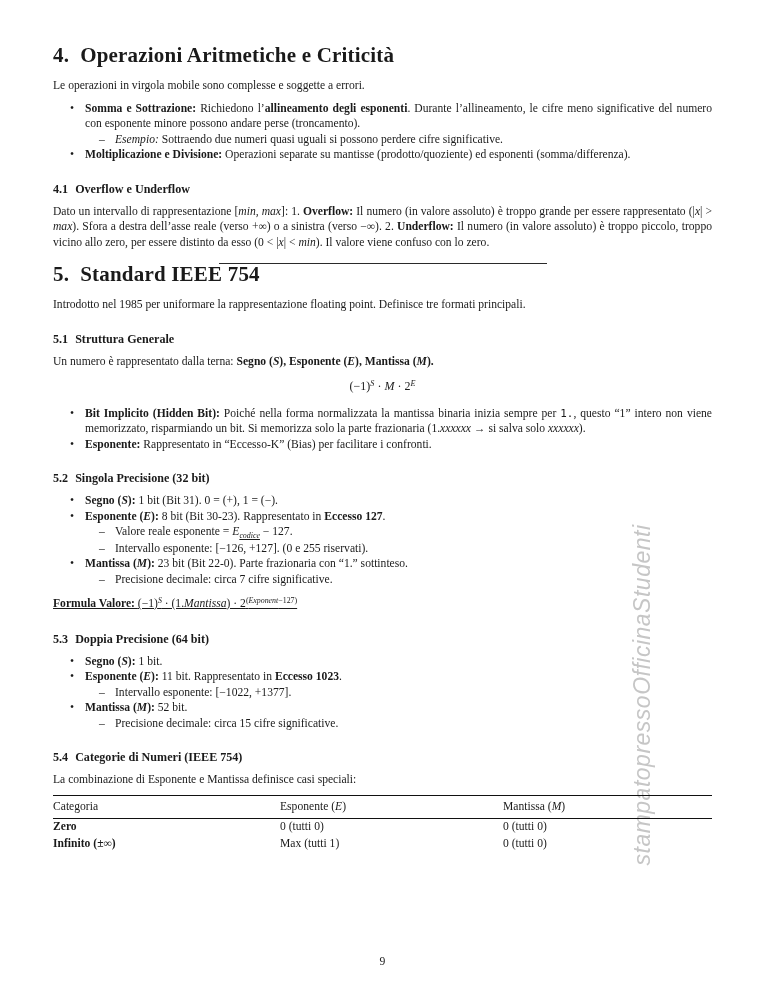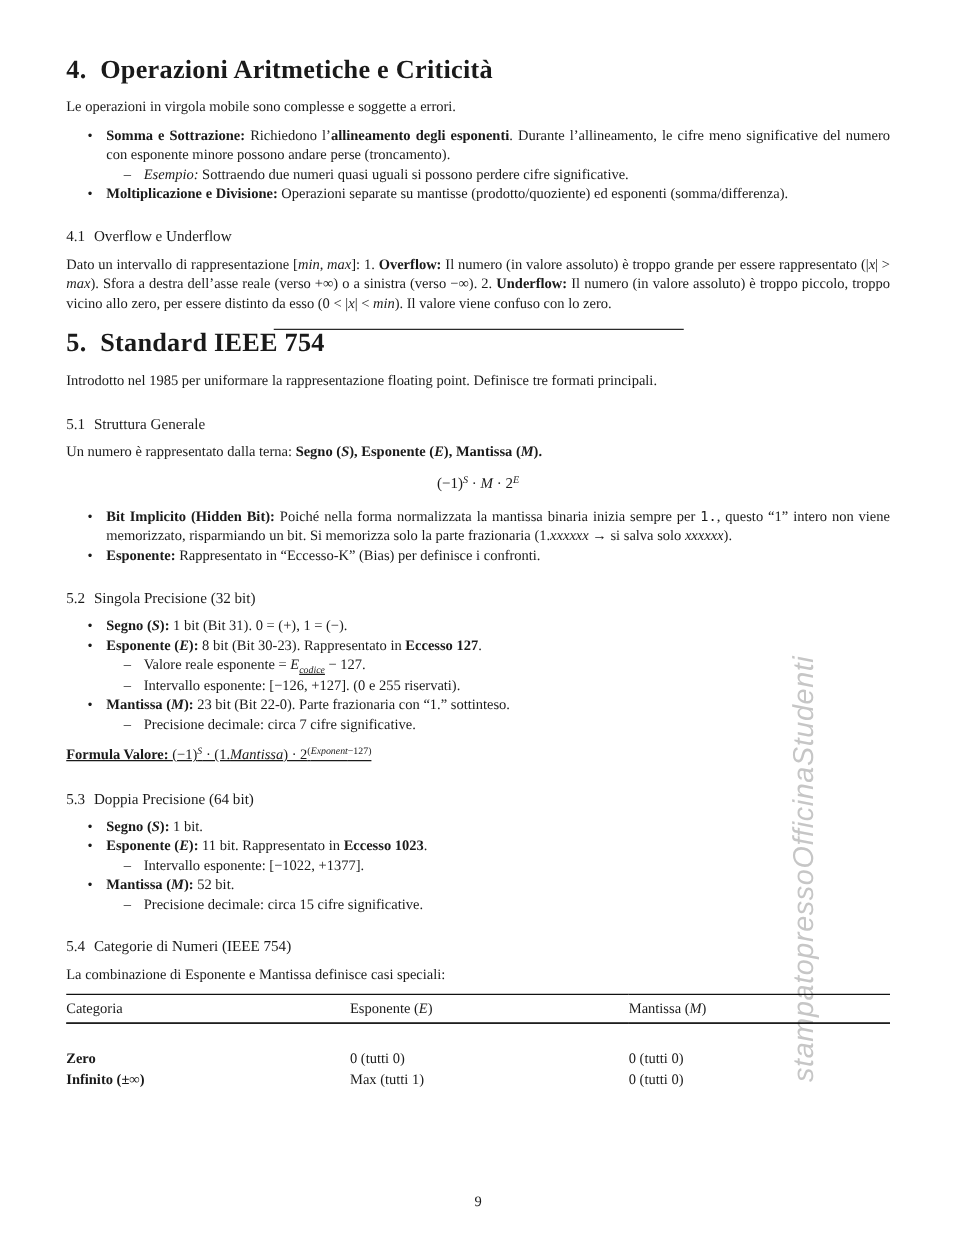--- a/index.html
+++ b/index.html
@@ -4,21 +4,21 @@
 <style>
   html,body{margin:0;padding:0;}
   body{
     width:765px;height:990px;background:#ffffff;position:relative;overflow:hidden;
     font-family:"Liberation Serif","DejaVu Serif",serif;
     color:#1a1a1a;font-size:11.6px;line-height:15.5px;
   }
   .content{position:relative;z-index:1;padding:45px 53px 0 53px;}
   h1.sec-title{font-size:21px;line-height:21px;margin:0 0 12px 0;font-weight:700;letter-spacing:.2px;}
   h1.sec-title .num{margin-right:11px;}
-  h2.sub-title{font-size:12.1px;line-height:15px;margin:19px 0 7px 0;font-weight:400;}
+  h2.sub-title{font-size:12.1px;line-height:15px;margin:19px 0 7px 0;font-weight:700;}
   h2.sub-title .num{margin-right:7px;}
   p{margin:0;text-align:justify;}
   .list{margin-top:7px;}
   .item{position:relative;padding-left:32px;text-align:justify;}
   .item > .marker{position:absolute;left:17px;top:0;}
   .subitem{position:relative;padding-left:62px;text-align:justify;}
   .subitem > .marker{position:absolute;left:46px;top:0;}
   .hr{width:328px;margin:13px auto 0 auto;border-top:1px solid #2a2a2a;height:0;}
   .sp-before-s5{margin-top:23px;}
   .display-formula{text-align:center;font-size:12px;margin:10px 0 10px 0;}
@@ -26,21 +26,21 @@
   
   .r-b{font-weight:700;}
   .r-i,.r-m{font-style:italic;}
   .r-sup{font-size:68%;position:relative;top:-0.45em;}
   .r-sub{font-size:68%;position:relative;top:0.32em;text-decoration:underline;}
   .r-tt{font-family:"DejaVu Sans Mono","Liberation Mono",monospace;font-size:94%;}
   
   table.cases{border-collapse:collapse;width:659px;margin-top:7px;border-top:1.6px solid #111;}
   table.cases thead th{font-weight:400;text-align:left;padding:3px 0 3.5px 0;border-bottom:1.1px solid #111;}
   table.cases tbody td{padding:1px 0;vertical-align:top;text-align:left;}
-  table.cases tbody tr.first td{padding-top:20px;}
+  table.cases tbody tr.first td{padding-top:0;}
   table.cases td.c1{font-weight:700;}
   
   .watermark{
     position:absolute;left:643px;top:695px;z-index:0;
     transform:translate(-50%,-50%) rotate(-90deg);
     font-family:"Liberation Sans","DejaVu Sans",sans-serif;
     font-style:italic;font-size:23px;color:#c6c6c6;white-space:nowrap;letter-spacing:.5px;
   }
   .pagenum{position:absolute;left:0;right:0;top:954px;text-align:center;font-size:11.6px;z-index:1;}
 </style>
@@ -86,21 +86,21 @@
 
   <div class="display-formula"><span>(−1)</span><span class="r-m r-sup">S</span><span> · </span><span class="r-m">M</span><span> · 2</span><span class="r-m r-sup">E</span></div>
 
   <div class="list">
     <div class="item">
       <span class="marker">•</span>
       <div><span class="r-b">Bit Implicito (Hidden Bit):</span><span> Poiché nella forma normalizzata la mantissa binaria inizia sempre per </span><span class="r-tt">1.</span><span>, questo “1” intero non viene memorizzato, risparmiando un bit. Si memorizza solo la parte frazionaria (1.</span><span class="r-m">xxxxxx</span><span> → si salva solo </span><span class="r-m">xxxxxx</span><span>).</span></div>
     </div>
     <div class="item">
       <span class="marker">•</span>
-      <div><span class="r-b">Esponente:</span><span> Rappresentato in “Eccesso-K” (Bias) per definisce i confronti.</span></div>
+      <div><span class="r-b">Esponente:</span><span> Rappresentato in “Eccesso-K” (Bias) per facilitare i confronti.</span></div>
     </div>
   </div>
 
   <h2 class="sub-title"><span class="num">5.2</span><span>Singola Precisione (32 bit)</span></h2>
 
   <div class="list">
     <div class="item">
       <span class="marker">•</span>
       <div><span class="r-b">Segno (</span><span class="r-b r-m">S</span><span class="r-b">):</span><span> 1 bit (Bit 31). 0 = (+), 1 = (−).</span></div>
     </div>

